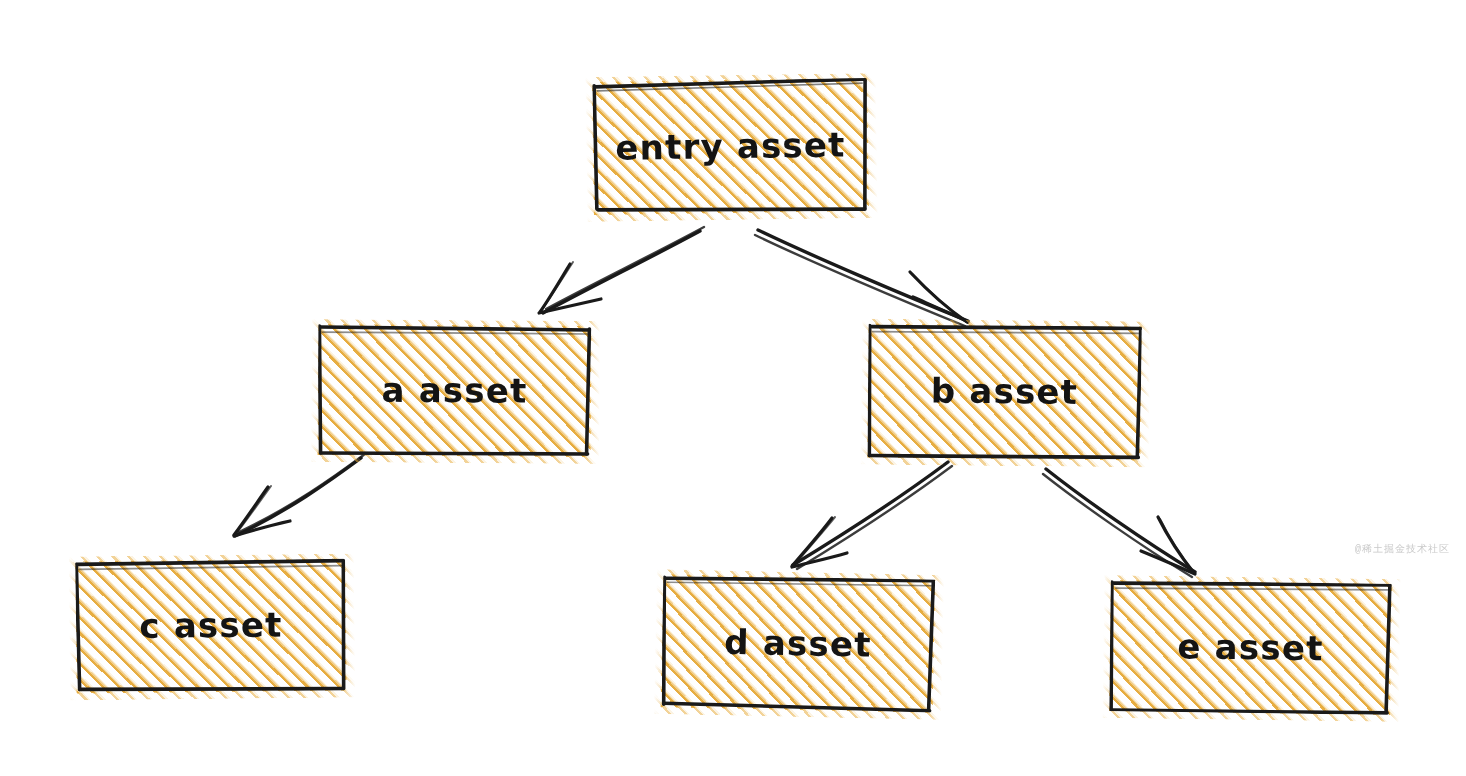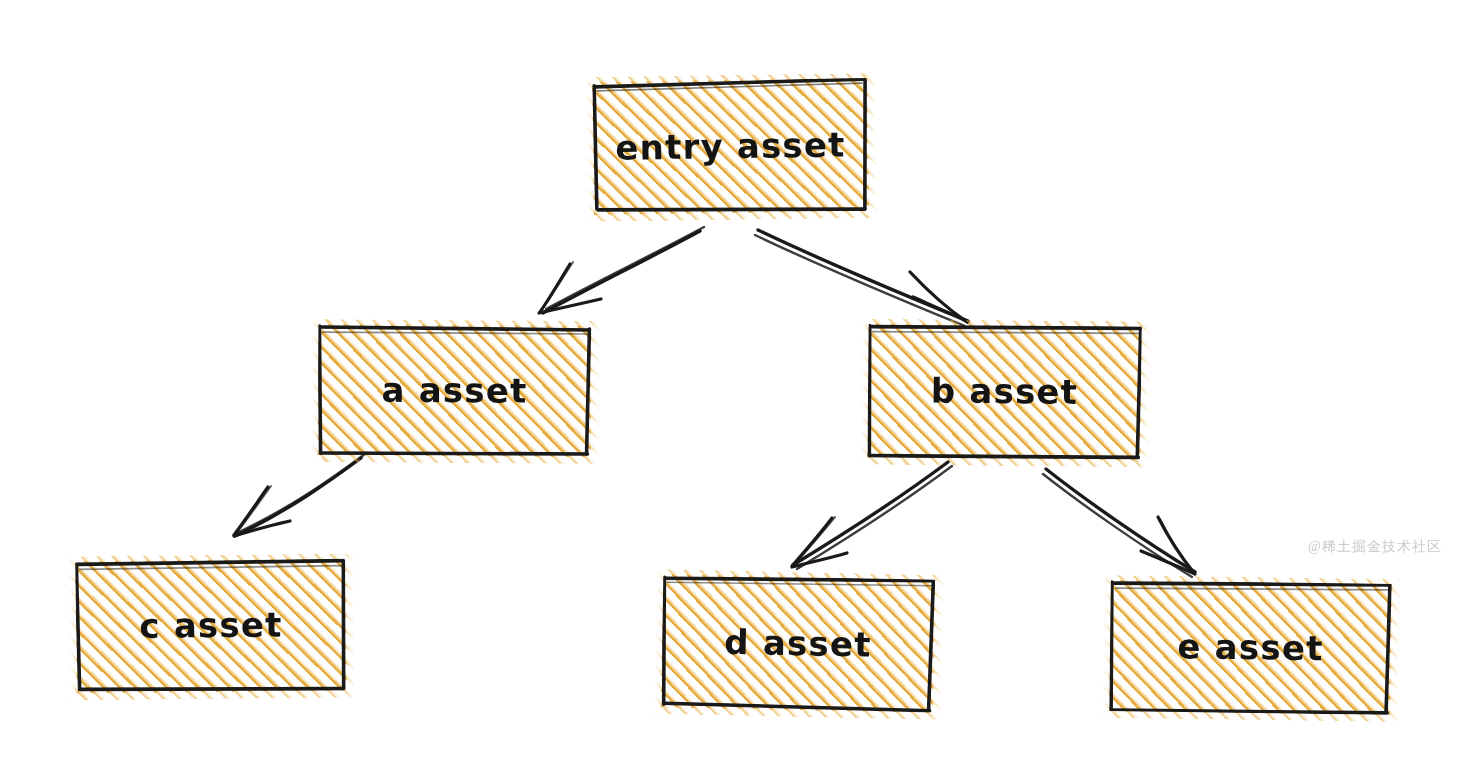--- a/index.html
+++ b/index.html
@@ -56,25 +56,25 @@
     font-family: "DejaVu Sans", sans-serif;
     font-size: 34px;
     font-weight: 700;
     letter-spacing: 1.2px;
     white-space: nowrap;
     z-index: 4;
   }
 
   .watermark {
     position: absolute;
-    right: 24px;
+    right: 16px;
     bottom: 12px;
     color: #c9c9c9;
-    font-size: 14px;
-    font-family: Liberation Serif, serif;
+    font-size: 10px;
+    font-family: Liberation Mono, monospace;
     letter-spacing: 1px;
     white-space: nowrap;
     user-select: none;
   }
 </style>
 </head>
 <body>
 
 <div id="canvas">
 

